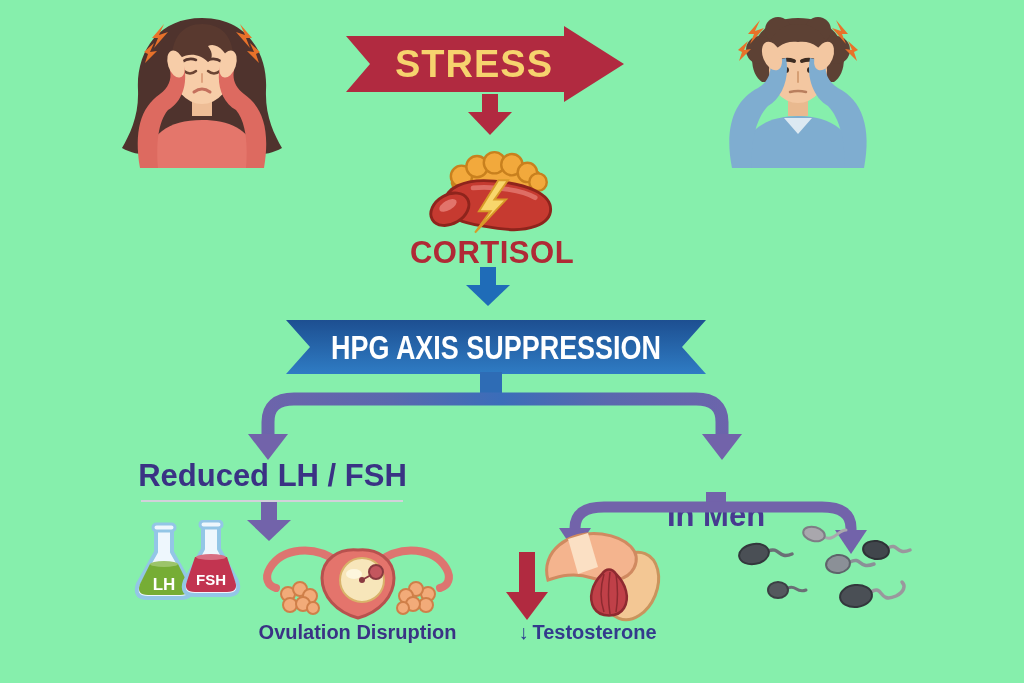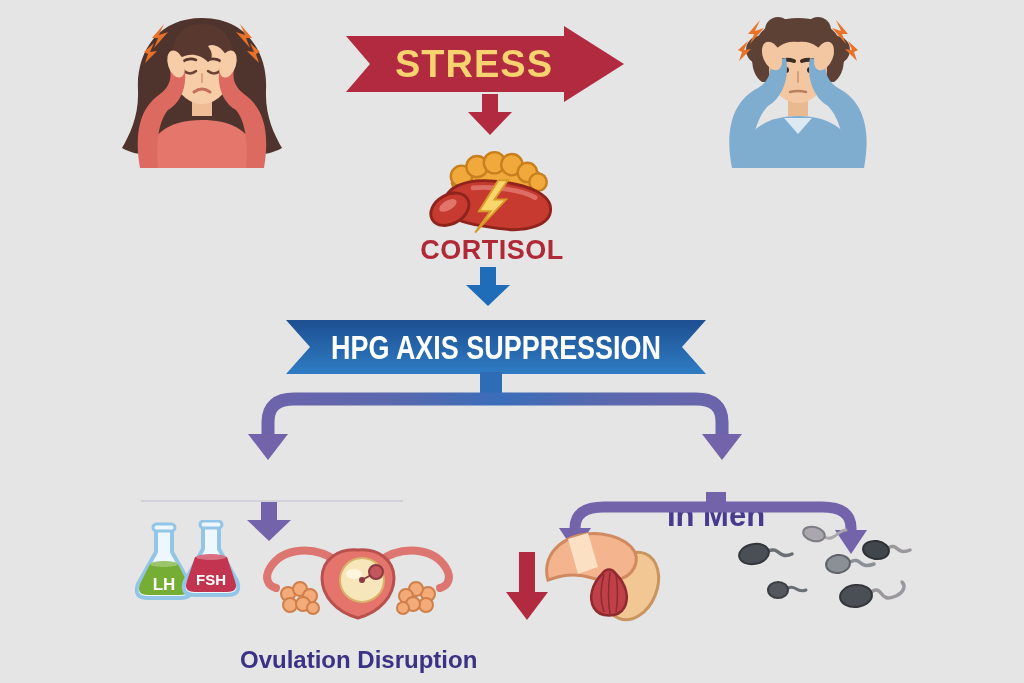--- a/index.html
+++ b/index.html
@@ -1,28 +1,28 @@
 <!DOCTYPE html>
 <html><head>
 <meta charset="utf-8">
 <style>
   html,body { margin:0; padding:0; background:#ffffff; }
   #canvas {
-    position:relative; width:1024px; height:683px; background:#e5e5e5;
+    position:relative; width:1024px; height:683px; background:#86efac;
     font-family:"Liberation Sans", sans-serif; overflow:hidden;
   }
   .abs { position:absolute; }
   .label {
     position:absolute; font-weight:700; text-align:center;
     line-height:1.1; white-space:nowrap;
   }
-  .cortisol-label { color:#b02936; font-size:27px; letter-spacing:0.5px; }
+  .cortisol-label { color:#b02936; font-size:31px; letter-spacing:0.5px; }
   .indigo { color:#3a3284; }
   .heading { font-size:31px; }
-  .outcome { font-size:24px;margin-top:26px; }
+  .outcome { font-size:20px; }
   .inmen { color:#473a90;margin-top:40px; }
   .testo-arrow { color:#2c3a90; margin-right:4px; }
   .testo-text { color:#333a8c; }
   .divider { position:absolute; height:2px; background:#d2d2da; }
   svg { display:block; }
   svg text { font-family:"Liberation Sans", sans-serif; font-weight:700; }
 </style>
 </head>
 <body>
 
@@ -135,20 +135,21 @@
         <stop offset="0.7" stop-color="#5a68ae"></stop>
         <stop offset="1" stop-color="#7263aa"></stop>
       </linearGradient>
     </defs>
     <rect x="250" y="0" width="22" height="30" fill="#2e6cb5"></rect>
     <path d="M38,66 L38,50 Q38,27 64,27 L466,27 Q492,27 492,50 L492,66" stroke="url(#branchGrad)" stroke-width="13" fill="none"></path>
     <polygon points="18,62 58,62 38,88" fill="#7263aa"></polygon>
     <polygon points="472,62 512,62 492,88" fill="#7263aa"></polygon>
   </svg>
 
+  <div class="label heading indigo" style="left:130px; top:459px; width:285px;">Reduced LH / FSH</div>
   <div class="divider" style="left:141px; top:500px; width:262px;"></div>
 
   <svg class="abs" style="left:246px; top:502px;" width="46" height="40" viewBox="0 0 46 40">
     <rect x="15" y="0" width="16" height="20" fill="#7263aa"></rect>
     <polygon points="1,18 45,18 23,39" fill="#7263aa"></polygon>
   </svg>
 
   <svg class="abs" style="left:122px; top:520px;" width="125" height="105" viewBox="0 0 125 105">
     <g>
       <path d="M34 8 L50 8 L50 32 L68 64 Q73 78 58 78 L26 78 Q11 78 16 64 L34 32 Z" fill="#eef7fd" stroke="#93c6e6" stroke-width="4" stroke-linejoin="round"></path>
@@ -230,14 +231,17 @@
       <ellipse cx="112" cy="48" rx="12" ry="9" transform="rotate(-8 112 48)" fill="#8b9097" stroke="#5e636a" stroke-width="2"></ellipse>
       <path d="M62 72 C70 68 70 78 80 74" stroke="#6a6f75" stroke-width="3" fill="none"></path>
       <ellipse cx="52" cy="74" rx="10" ry="8" fill="#54585e" stroke="#3b3f44" stroke-width="2"></ellipse>
       <path d="M162 32 C172 26 170 40 184 34" stroke="#9a979d" stroke-width="3.5" fill="none"></path>
       <ellipse cx="150" cy="34" rx="13" ry="9" transform="rotate(8 150 34)" fill="#41464c" stroke="#2e3236" stroke-width="2"></ellipse>
       <path d="M145 76 C158 68 152 88 170 80 C178 76 180 70 176 66" stroke="#9a979d" stroke-width="3.5" fill="none"></path>
       <ellipse cx="130" cy="80" rx="16" ry="11" transform="rotate(-6 130 80)" fill="#4a4f55" stroke="#33373c" stroke-width="2"></ellipse>
     </g>
   </svg>
 
+  <div class="label outcome" style="left:495px; top:621px; width:185px;">
+    <span class="testo-arrow">↓</span><span class="testo-text">Testosterone</span>
+  </div>
 
 </div>
 
 </body></html>

